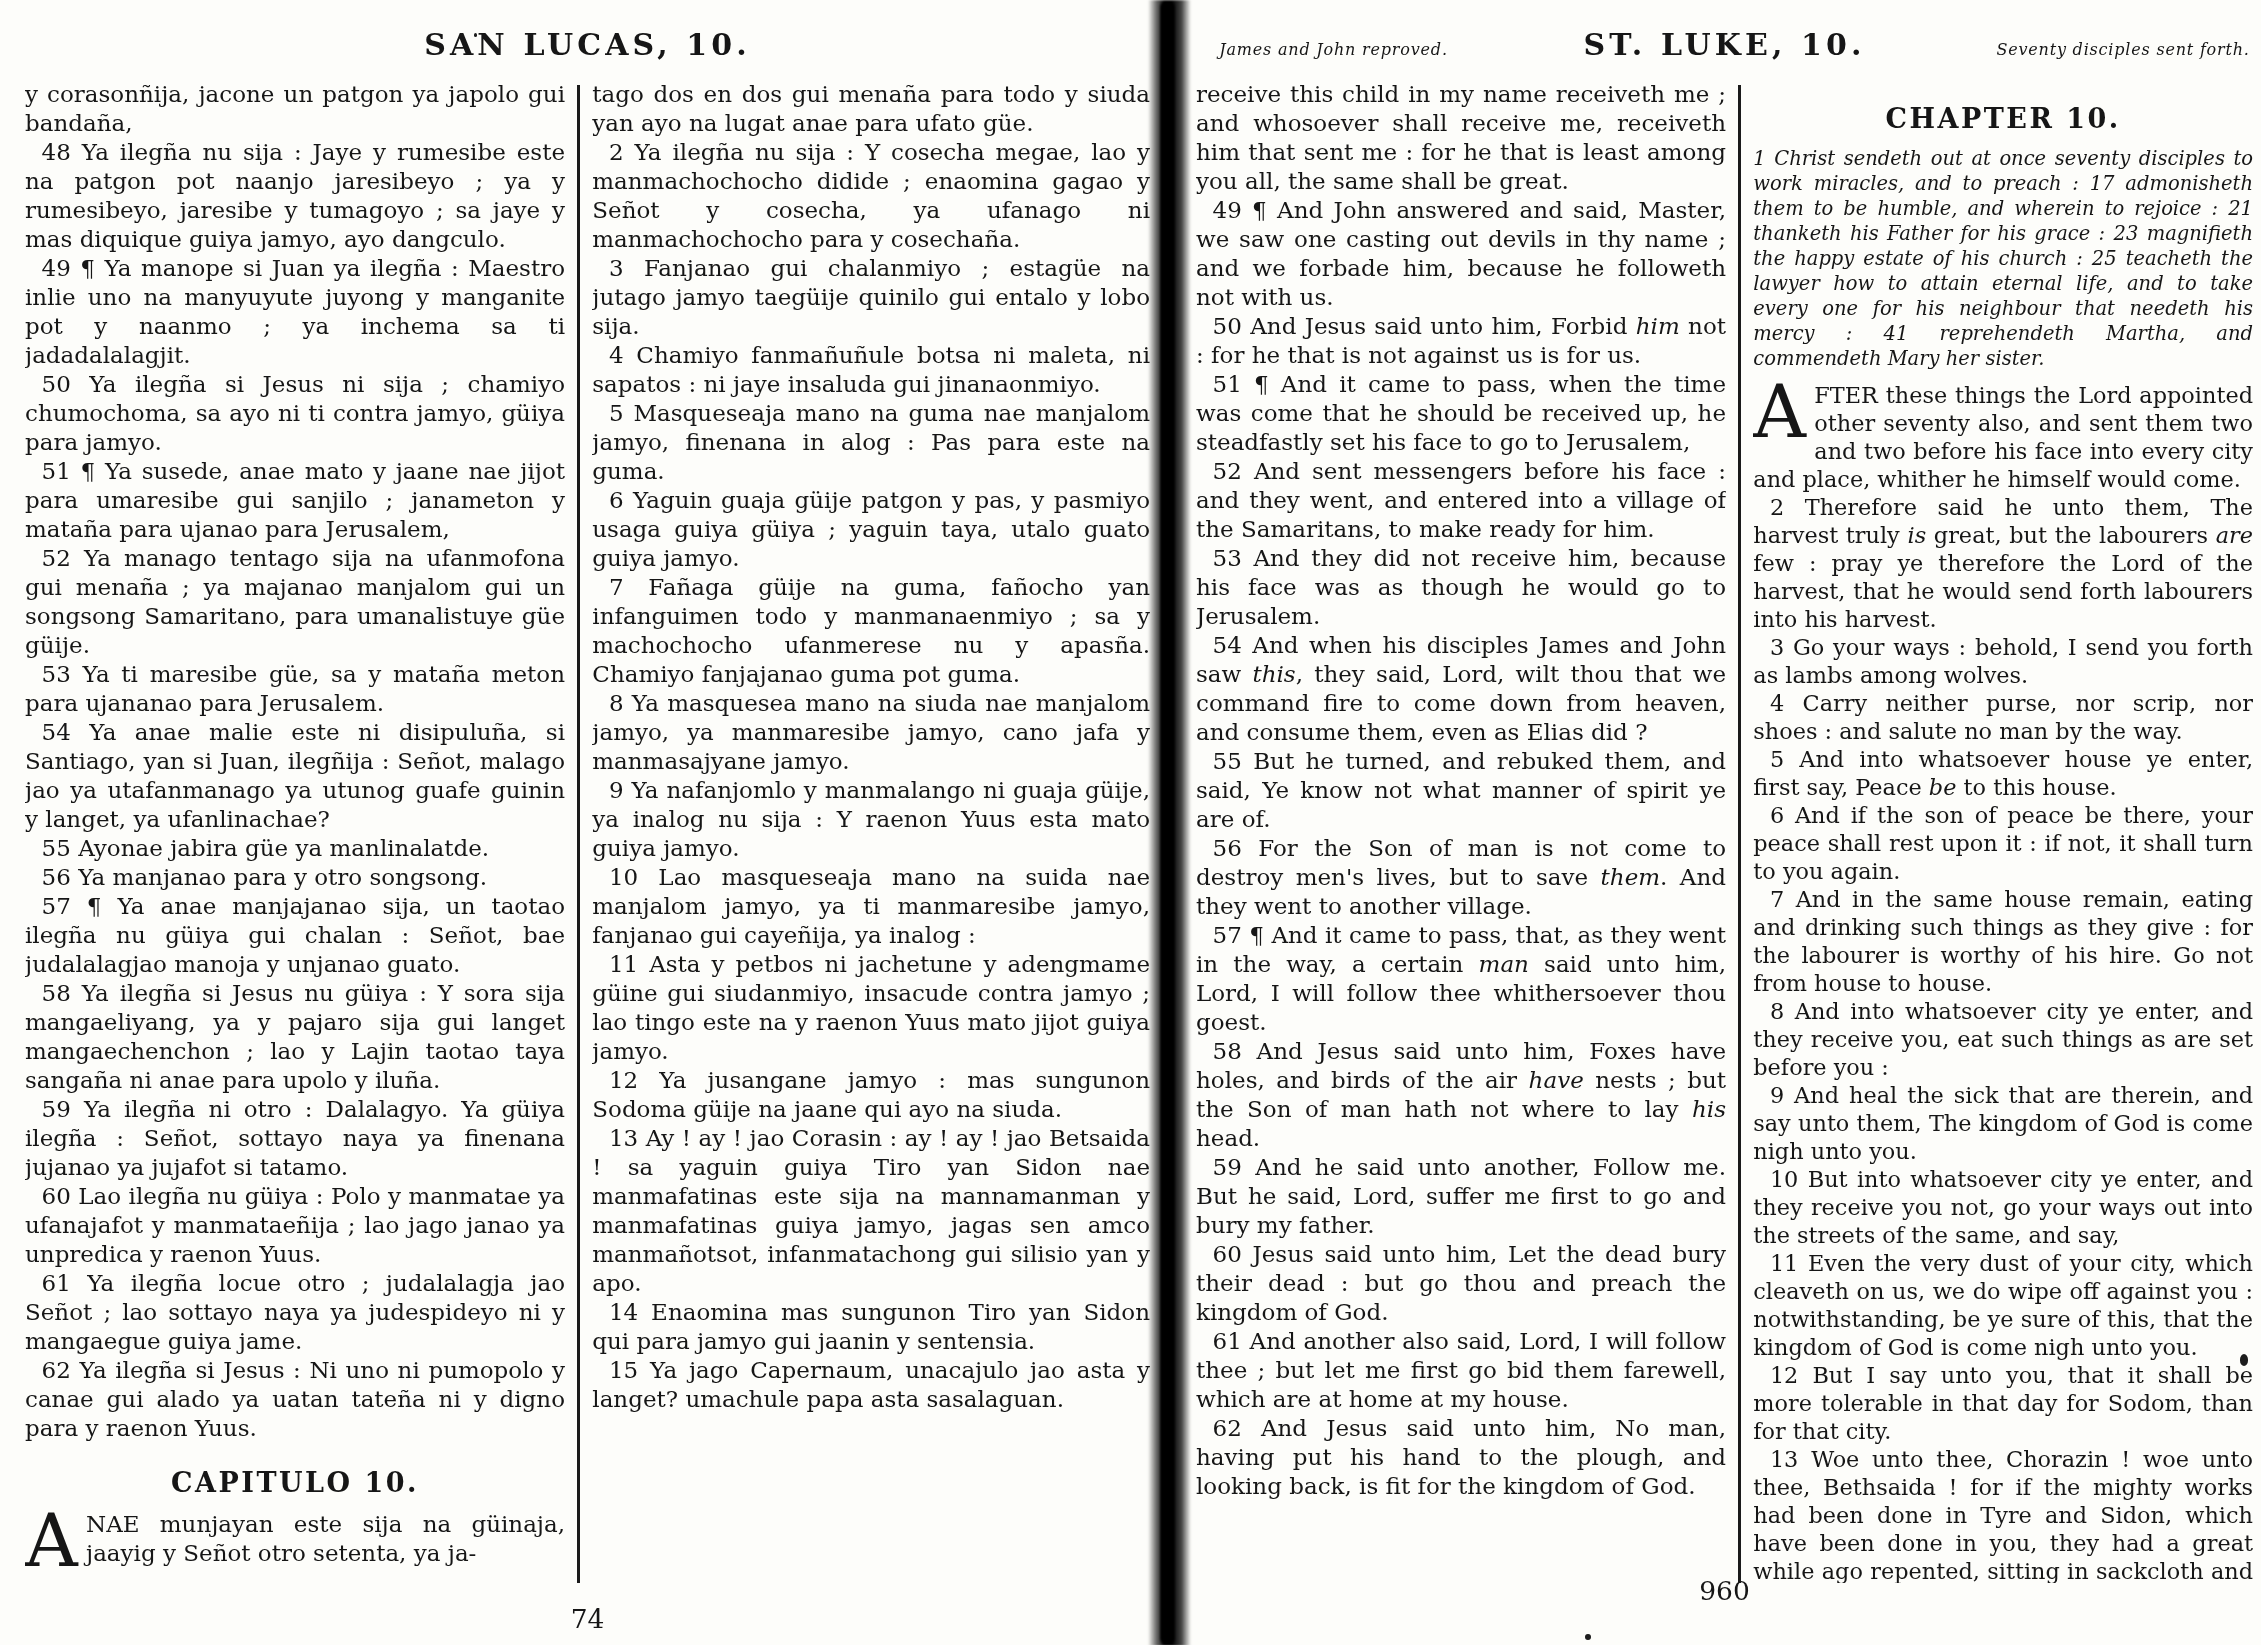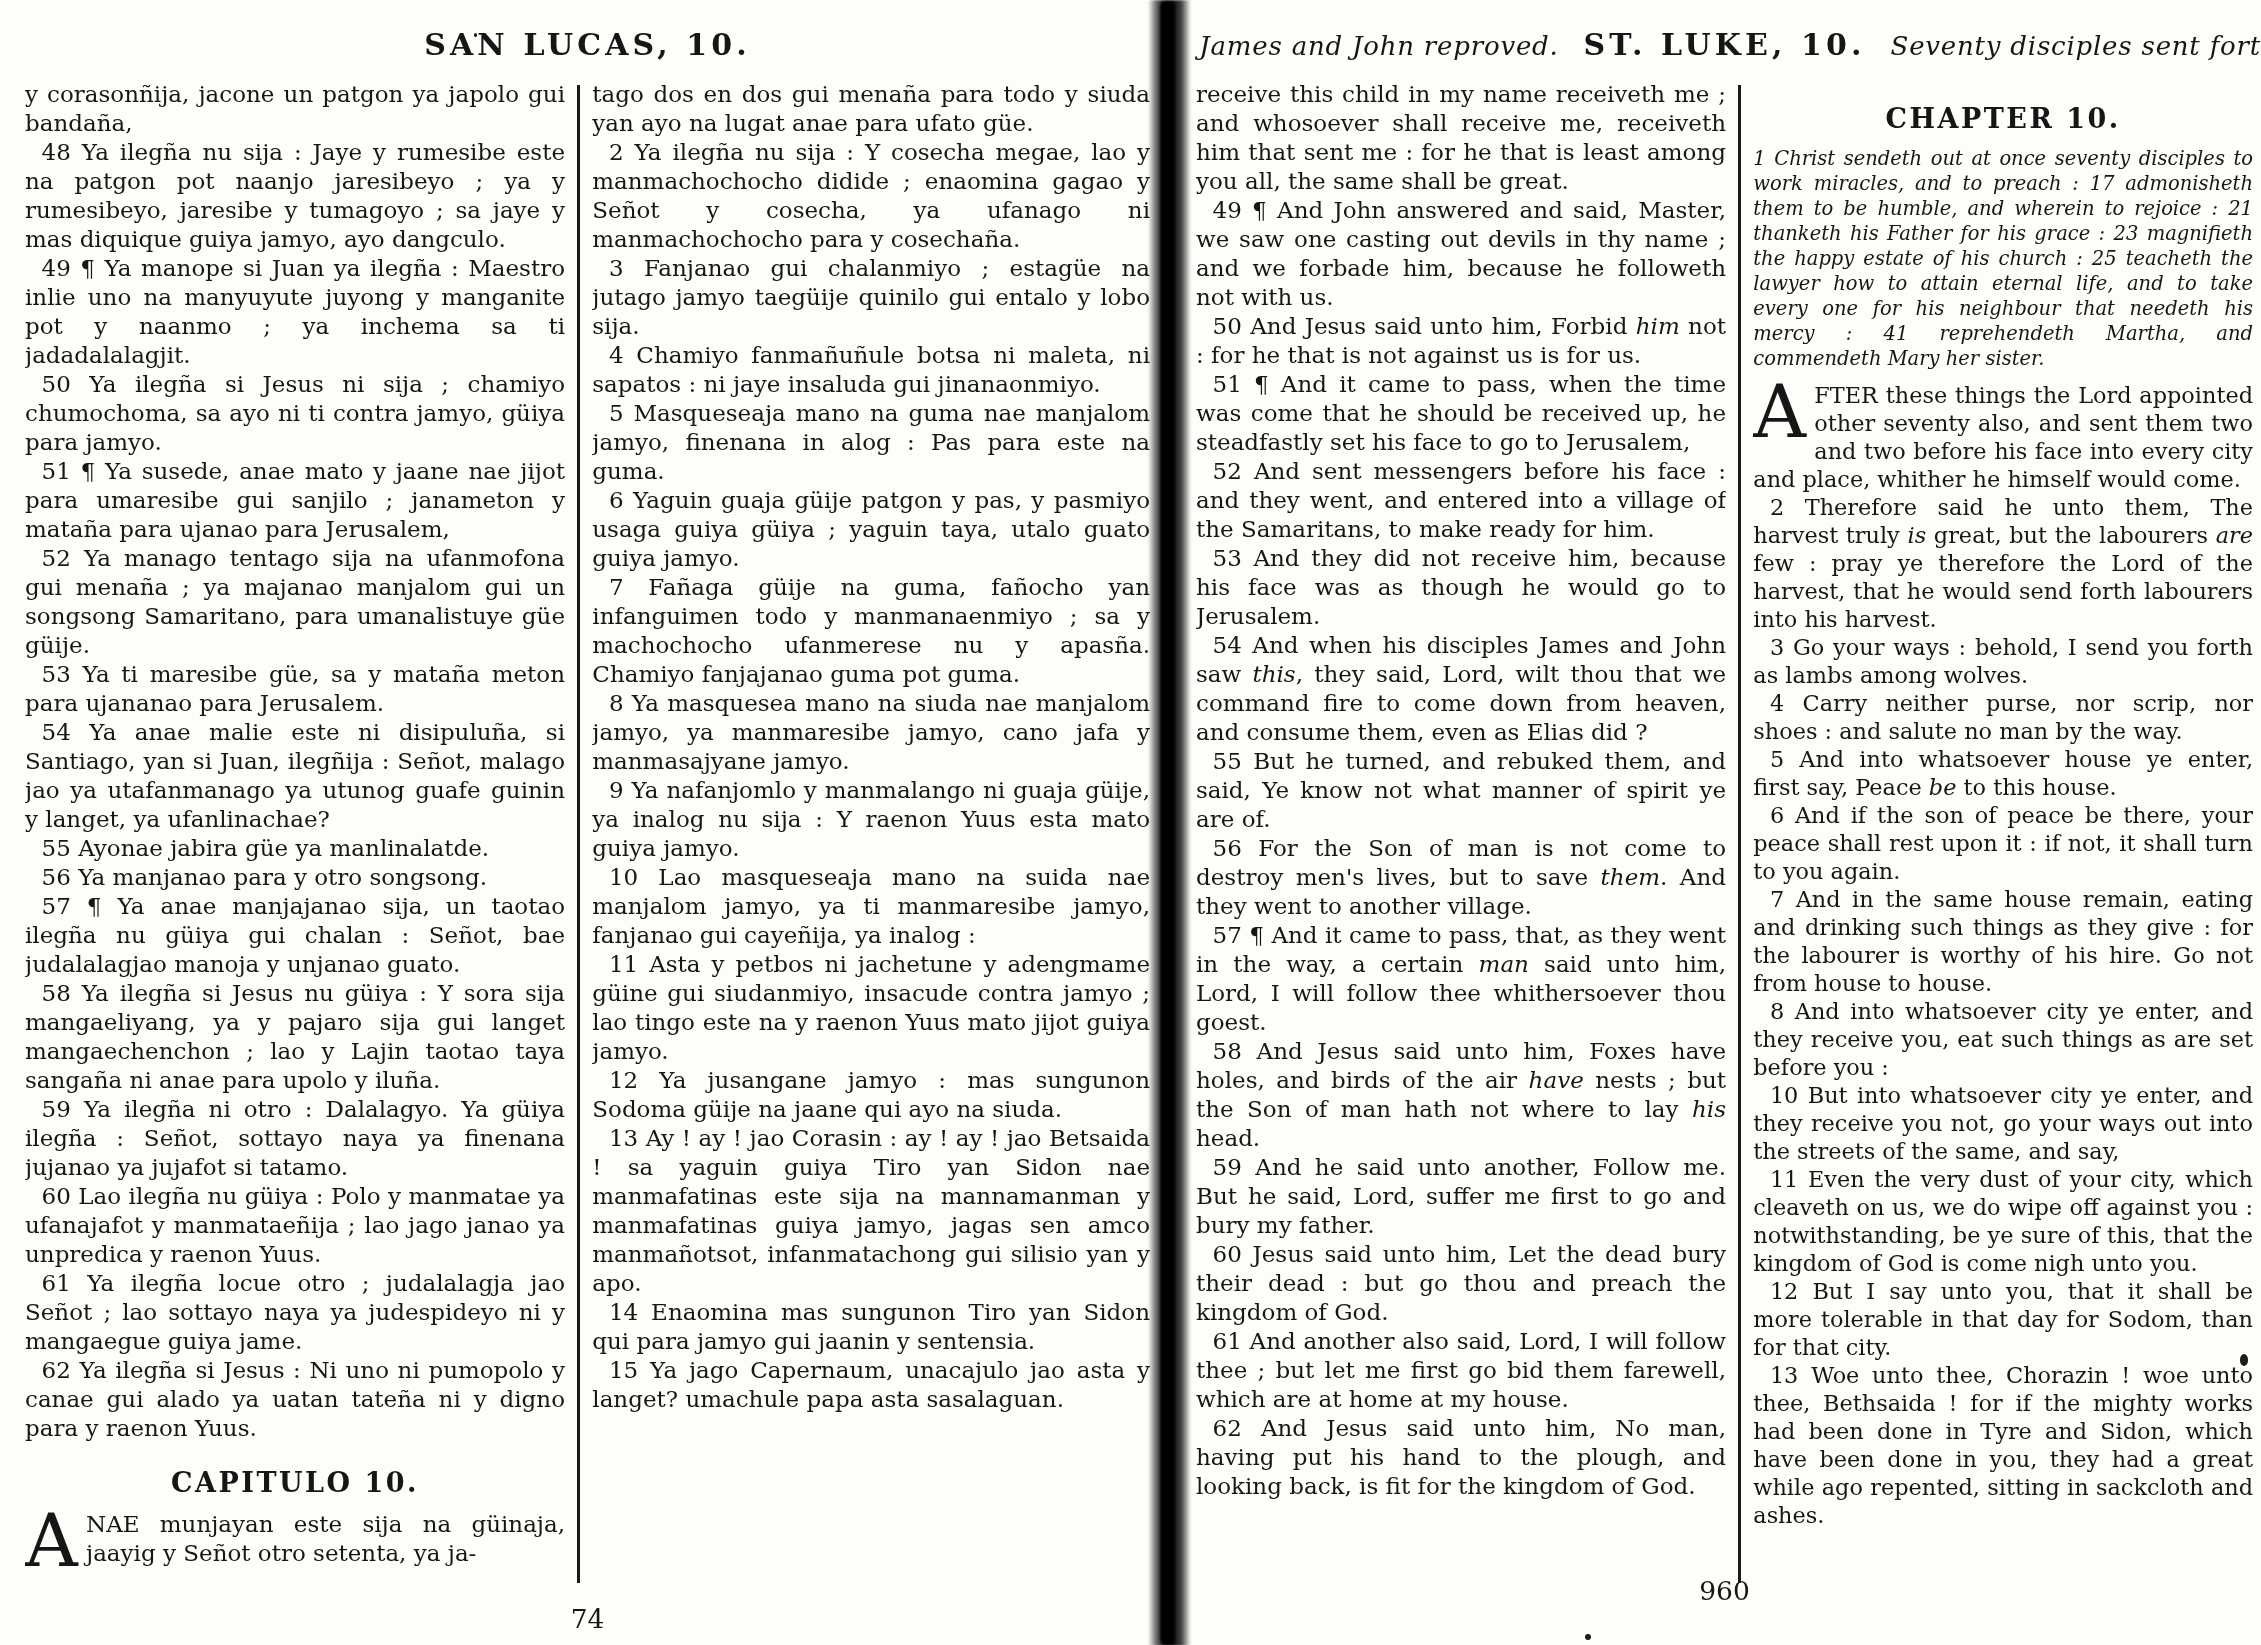--- a/index.html
+++ b/index.html
@@ -20,21 +20,21 @@
     font-size:30px;
     font-weight:bold;
     letter-spacing:4.1px;
     white-space:nowrap;
   }
   .header-row{
     display:flex;align-items:baseline;
     padding:0 3.3px;
   }
   .header-row .running-head{
-    flex:1;font-style:italic;font-size:26px;letter-spacing:0.8px;white-space:nowrap;
+    flex:1;font-style:italic;font-size:16px;letter-spacing:0.8px;white-space:nowrap;margin-left:20px;
   }
   .header-row .running-head.right{text-align:right;}
   .header-row .page-title{flex:0 0 auto;padding:0 25px;}
 
   .cols{
     position:absolute;left:0;right:0;top:53px;bottom:66px;
     display:flex;
   }
   .col{
     overflow:hidden;
@@ -181,20 +181,21 @@
         <p class="heading">CHAPTER 10.</p>
         <p class="summary">1 Christ sendeth out at once seventy disciples to work miracles, and to preach : 17 admonisheth them to be humble, and wherein to rejoice : 21 thanketh his Father for his grace : 23 magnifieth the happy estate of his church : 25 teacheth the lawyer how to attain eternal life, and to take every one for his neighbour that needeth his mercy : 41 reprehendeth Martha, and commendeth Mary her sister.</p>
         <p class="dropcap-p"><span class="dropcap">A</span>FTER these things the Lord appointed other seventy also, and sent them two and two before his face into every city and place, whither he himself would come.</p>
         <p class="v">2 Therefore said he unto them, The harvest truly <i>is</i> great, but the labourers <i>are</i> few : pray ye therefore the Lord of the harvest, that he would send forth labourers into his harvest.</p>
         <p class="v">3 Go your ways : behold, I send you forth as lambs among wolves.</p>
         <p class="v">4 Carry neither purse, nor scrip, nor shoes : and salute no man by the way.</p>
         <p class="v">5 And into whatsoever house ye enter, first say, Peace <i>be</i> to this house.</p>
         <p class="v">6 And if the son of peace be there, your peace shall rest upon it : if not, it shall turn to you again.</p>
         <p class="v">7 And in the same house remain, eating and drinking such things as they give : for the labourer is worthy of his hire.  Go not from house to house.</p>
         <p class="v">8 And into whatsoever city ye enter, and they receive you, eat such things as are set before you :</p>
+        <p class="v">9 And heal the sick that are therein, and say unto them, The kingdom of God is come nigh unto you.</p>
         <p class="v">10 But into whatsoever city ye enter, and they receive you not, go your ways out into the streets of the same, and say,</p>
         <p class="v">11 Even the very dust of your city, which cleaveth on us, we do wipe off against you : notwithstanding, be ye sure of this, that the kingdom of God is come nigh unto you.</p>
         <p class="v">12 But I say unto you, that it shall be more tolerable in that day for Sodom, than for that city.</p>
         <p class="v">13 Woe unto thee, Chorazin ! woe unto thee, Bethsaida ! for if the mighty works had been done in Tyre and Sidon, which have been done in you, they had a great while ago repented, sitting in sackcloth and ashes.</p>
       </div>
   </div>
   <div class="page-num">960</div>
 </div>
 
 <div class="speck" id="speck-1"></div>

